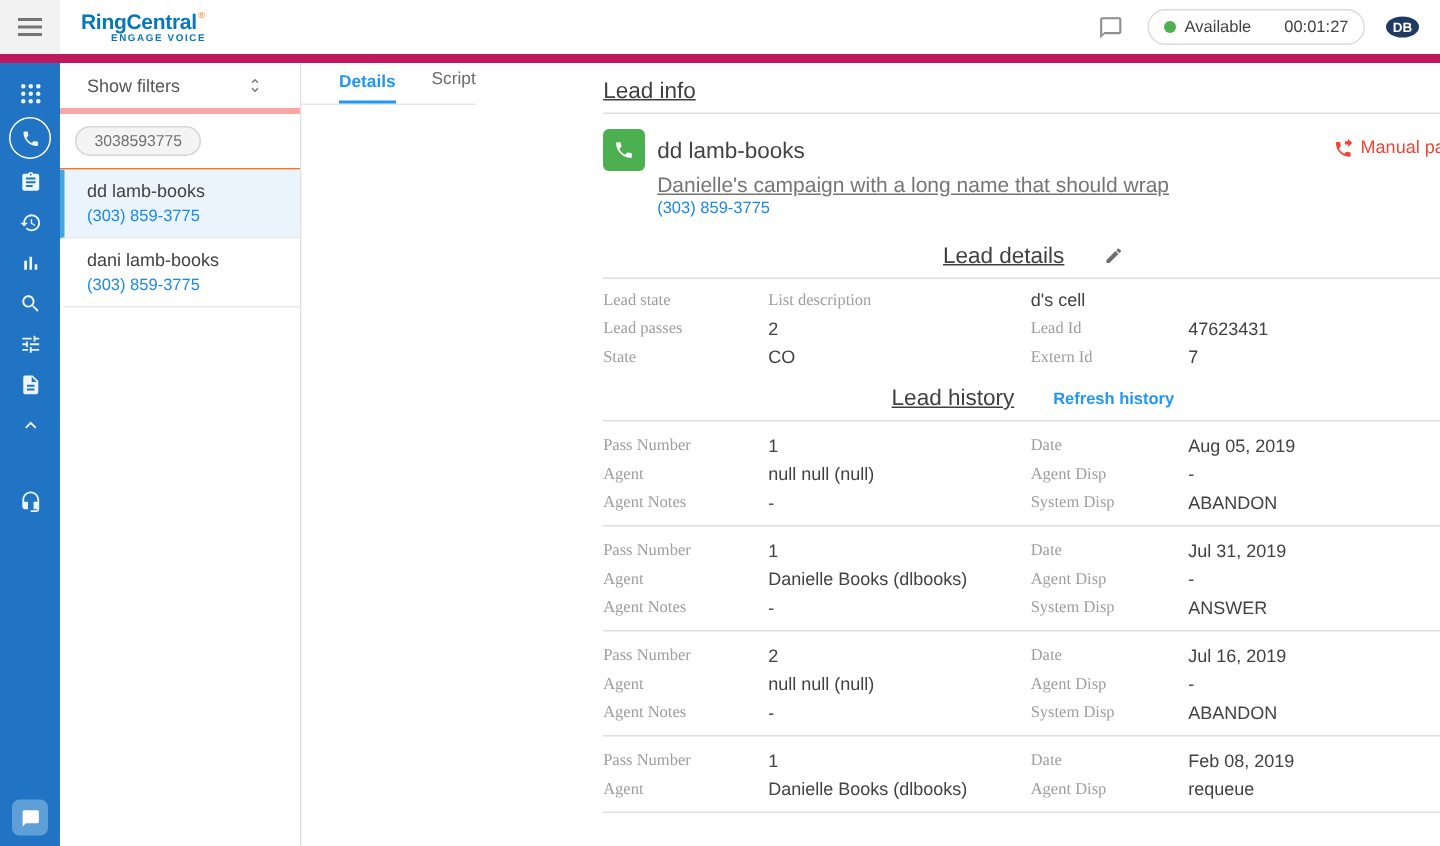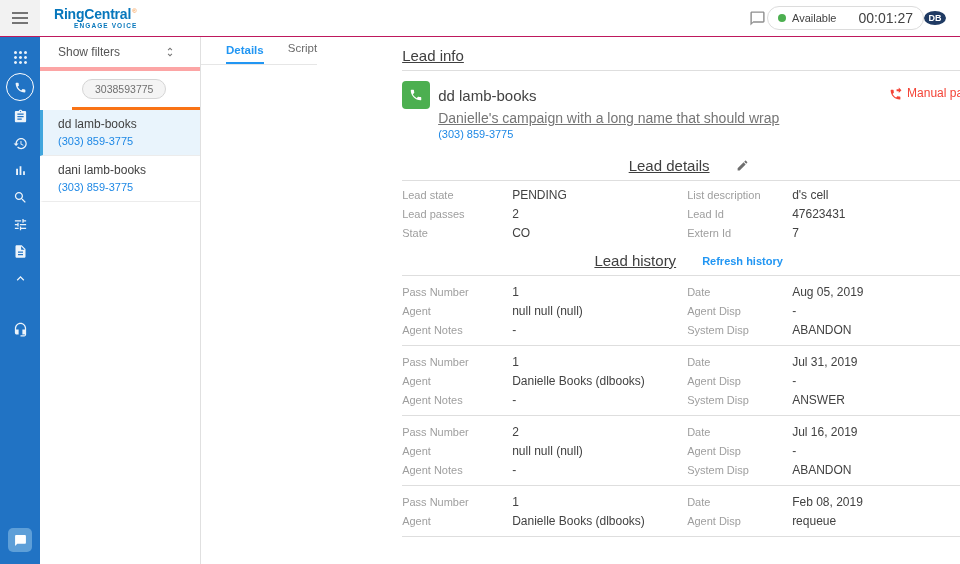--- a/index.html
+++ b/index.html
@@ -1,51 +1,51 @@
 <!DOCTYPE html>
 <html><head>
 <meta charset="utf-8">
 <style>
   html,body{margin:0;padding:0;background:#fff;}
   body{font-family:"Liberation Sans",sans-serif;-webkit-font-smoothing:antialiased;}
   .viewport{width:960px;height:564px;overflow:hidden;position:relative;background:#fff;}
 
   
-  .topbar{height:36px;display:flex;align-items:center;background:#fff;border-bottom:1px solid #be185d;position:relative;z-index:3;}
+  .topbar{height:36px;display:flex;align-items:center;background:#fff;border-bottom:6px solid #be185d;position:relative;z-index:3;}
   .hamburger{width:40px;height:36px;background:#F2F2F2;display:flex;align-items:center;justify-content:center;cursor:pointer;flex:0 0 auto;}
   .logo{margin-left:14px;line-height:1;}
   .logo-top{display:flex;align-items:flex-start;}
   .brand{font-size:14px;font-weight:bold;color:#0777BC;letter-spacing:-0.2px;}
   .reg{font-size:6px;color:#F5821F;margin-top:1px;margin-left:1px;}
   .product{font-size:6.5px;font-weight:bold;letter-spacing:1.1px;color:#0777BC;margin:2px 0 0 20px;}
-  .top-right{margin-left:auto;display:flex;align-items:center;padding-right:14px;}
+  .top-right{margin-left:auto;display:flex;align-items:center;gap:14px;padding-right:14px;}
   .chat-btn{width:20px;height:20px;display:flex;align-items:center;justify-content:center;cursor:pointer;}
   .status-pill{display:flex;align-items:center;border:1px solid #DCDCDC;border-radius:12px;height:22px;padding:0 10px;gap:6px;cursor:pointer;background:#fff;}
   .status-dot{width:8px;height:8px;border-radius:50%;background:#4CAF50;}
   .status-label{font-size:11px;color:#424242;}
-  .status-timer{font-size:14px;color:#424242;margin-left:16px;}
+  .status-timer{font-size:11px;color:#424242;margin-left:16px;}
   .avatar{width:22px;height:14px;border-radius:50%;background:#1F3A63;color:#fff;font-size:9px;font-weight:bold;display:flex;align-items:center;justify-content:center;cursor:pointer;}
 
   
   .app{display:flex;height:527px;}
 
   
   .sidebar{width:40px;background:#2173C4;display:flex;flex-direction:column;align-items:center;padding-top:7px;position:relative;flex:0 0 auto;}
   .side-btn{width:40px;height:27px;display:flex;align-items:center;justify-content:center;cursor:pointer;}
   .side-btn svg{opacity:.92;}
   .side-btn.active{height:32px;}
   .call-ring{width:26px;height:26px;border:1.5px solid #fff;border-radius:50%;display:flex;align-items:center;justify-content:center;}
   .side-gap{height:24px;}
   .side-chat{position:absolute;bottom:12px;left:8px;width:24px;height:24px;background:#5E9FD8;border-radius:5px;display:flex;align-items:center;justify-content:center;cursor:pointer;}
 
   
   .leads-panel{width:160px;border-right:1px solid #E0E0E0;display:flex;flex-direction:column;background:#fff;flex:0 0 auto;}
   .filters-row{height:30px;display:flex;align-items:center;justify-content:space-between;padding:0 24px 0 18px;border-bottom:4px solid #fca5a5;cursor:pointer;flex:0 0 auto;}
   .filters-label{font-size:12px;color:#555;}
-  .chip-row{padding:8px 0 8px 10px;border-bottom:3px solid #f97316;flex:0 0 auto;margin-left:32px;}
+  .chip-row{padding:8px 0 8px 10px;border-bottom:1px solid #f97316;flex:0 0 auto;}
   .chip{display:inline-block;border:1px solid #D5D5D5;background:#F4F4F4;color:#707070;font-size:10.5px;padding:3px 12px;border-radius:12px;cursor:pointer;}
   .lead-list{flex:1;overflow:hidden;}
   .lead-item{padding:7px 10px 8px 15px;border-left:3px solid transparent;border-bottom:1px solid #ECECEC;cursor:pointer;}
   .lead-item.selected{background:#E9F4FC;border-left-color:#41A6DD;}
   .lead-name{font-size:12px;color:#424242;margin-bottom:4px;}
   .lead-phone{font-size:11px;color:#1E88E5;}
   .panel-bottom{flex:0 0 auto;padding:12px 0 10px;text-align:center;box-shadow:0 -2px 5px rgba(0,0,0,.08);background:#fff;position:relative;}
   .fetch-btn{background:#2196F3;color:#fff;border:none;border-radius:4px;font-size:11px;font-weight:bold;padding:7px 24px;cursor:pointer;font-family:inherit;letter-spacing:.2px;}
   .shortcuts{margin-top:11px;font-size:10px;color:#2196F3;cursor:pointer;}
 
@@ -69,21 +69,21 @@
   .info-campaign{font-size:14px;color:#757575;margin:3px 0 0 36px;line-height:13px;text-decoration:underline;}
   .info-phone{font-size:11px;color:#1E88E5;margin:3px 0 0 36px;cursor:pointer;line-height:13px;}
   .manual-pass{display:flex;align-items:center;gap:5px;color:#F44336;font-size:12px;margin-top:5px;cursor:pointer;flex:0 0 auto;}
 
   .head-row{display:flex;align-items:center;gap:26px;margin:8px 0 6px;height:17px;justify-content:center;}
   .edit-btn{display:flex;align-items:center;cursor:pointer;}
   .refresh-link{font-size:11px;font-weight:bold;color:#2196F3;cursor:pointer;}
 
   .kv-grid{padding:4px 0 2px;}
   .kv-row{display:grid;grid-template-columns:110px 175px 105px 1fr;align-items:center;height:19px;}
-  .kv-label{font-size:11px;color:#9E9E9E;}
+  .kv-label{font-size:11px;color:#9E9E9E;font-family:Liberation Serif, serif;}
   .kv-value{font-size:12px;color:#424242;white-space:nowrap;overflow:hidden;}
 
   .history-entry{padding:6px 0;border-bottom:1px solid #DEDEDE;}
 </style>
 </head>
 <body>
 
 <div class="viewport">
 
   <div class="topbar">
@@ -251,21 +251,20 @@
               <svg width="13" height="13" viewBox="0 0 24 24" fill="#6E6E6E">
                   <path d="M3 17.25V21h3.75L17.81 9.94l-3.75-3.75L3 17.25zM20.71 7.04c.39-.39.39-1.02 0-1.41l-2.34-2.34c-.39-.39-1.02-.39-1.41 0l-1.83 1.83 3.75 3.75 1.83-1.83z"></path>
                 </svg>
             </span>
           </div>
           <hr class="rule">
 
           <div class="kv-grid" id="details-grid">
   <div class="kv-row">
     <span class="kv-label">Lead state</span>
-    <span class="kv-value">PENDING</span>
     <span class="kv-label">List description</span>
     <span class="kv-value">d's cell</span>
   </div>
 
   <div class="kv-row">
     <span class="kv-label">Lead passes</span>
     <span class="kv-value">2</span>
     <span class="kv-label">Lead Id</span>
     <span class="kv-value">47623431</span>
   </div>

